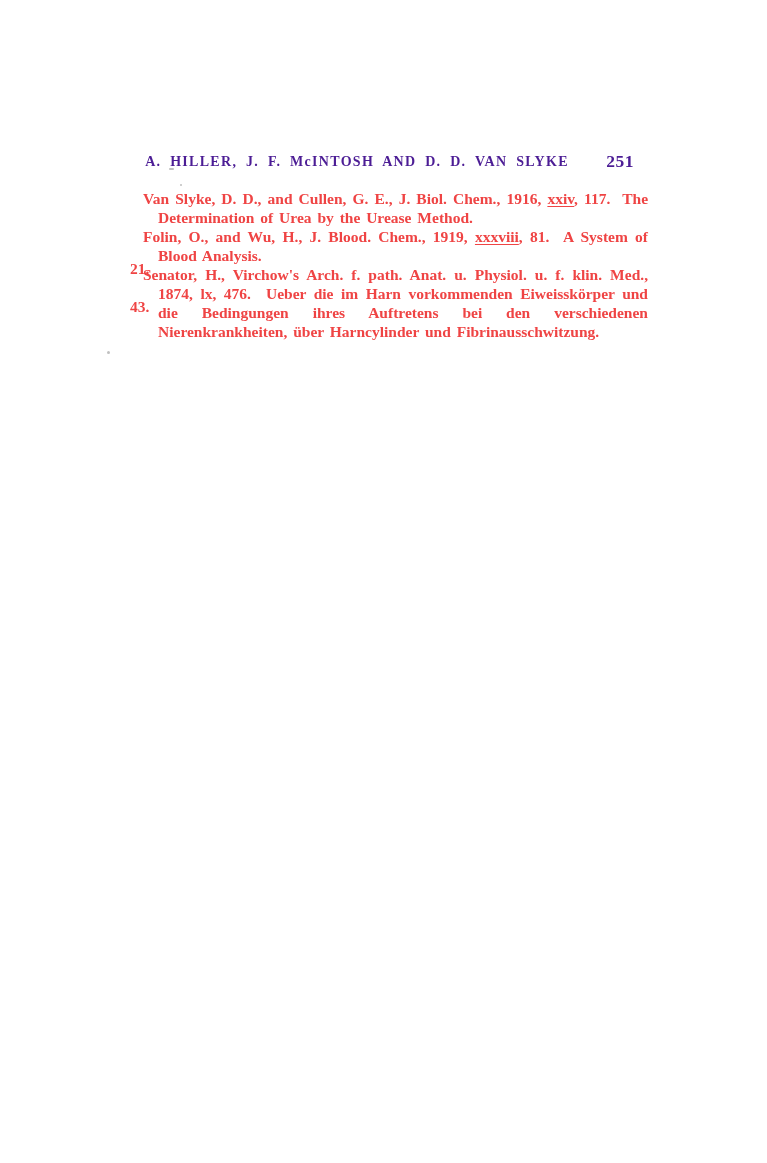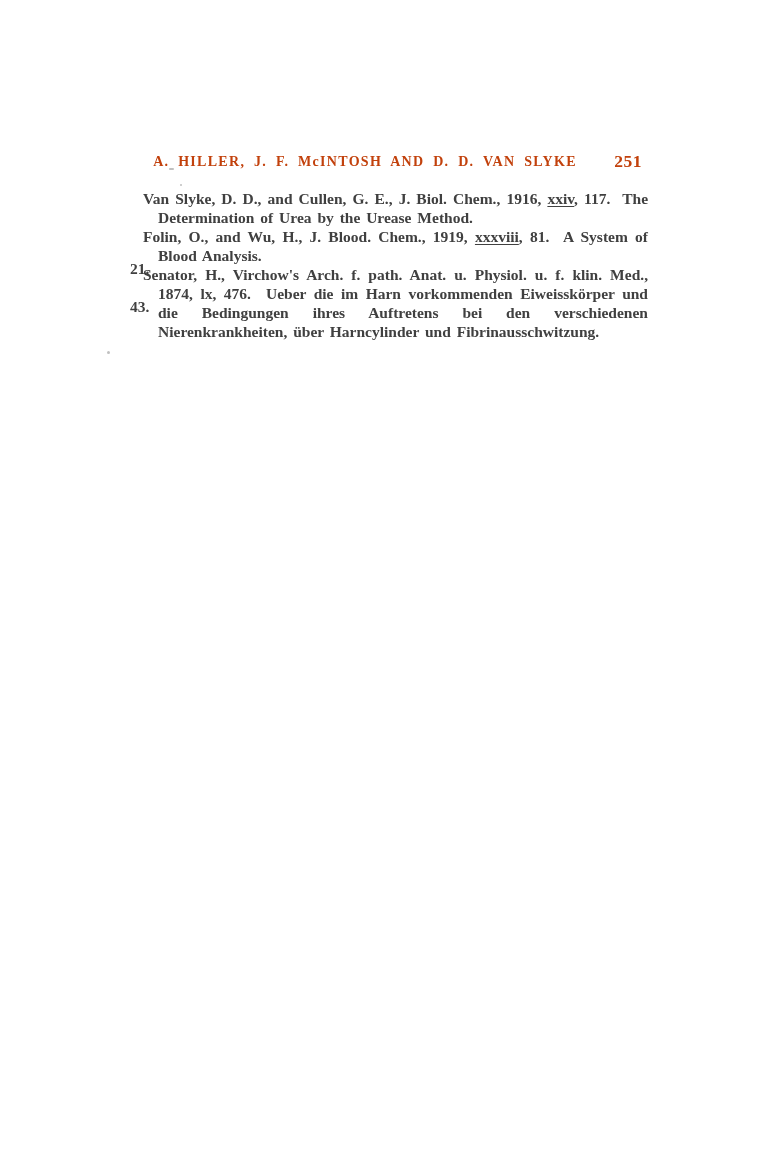--- a/index.html
+++ b/index.html
@@ -15,24 +15,24 @@
     font-family: "Liberation Serif", serif;
   }
   .page {
     position: absolute;
     inset: 0;
     background: #ffffff;
   }
   .running-head {
     position: absolute;
     top: 154px;
-    left: 118px;
+    left: 110px;
     width: 530px;
     height: 20px;
-    color: #c2410c;
+    color: #4c1d95;
   }
   .authors {
     position: absolute;
     left: 0;
     width: 494px;
     text-align: center;
     font-size: 14px;
     font-weight: 700;
     letter-spacing: 1.3px;
     word-spacing: 4px;
@@ -91,21 +91,21 @@
 </head>
 <body style="background: rgb(255, 255, 255);">
 
 <div class="page">
 
   <div class="running-head">
     <span class="authors">A. HILLER, J. F. McINTOSH AND D. D. VAN SLYKE</span>
     <span class="pageno">251</span>
   </div>
 
-  <div class="refs" style="color: #404040;">
+  <div class="refs" style="color: #ef4444;">
       <div class="ref"><span>Van Slyke, D. D., and Cullen, G. E., J. Biol. Chem., 1916, </span><span class="u">xxiv</span><span>, 117.&nbsp; The Determination of Urea by the Urease Method.</span></div>
       <div class="ref"><span class="ref-num">21.</span><span>Folin, O., and Wu, H., J. Blood. Chem., 1919, </span><span class="u">xxxviii</span><span>, 81.&nbsp; A System of Blood Analysis.</span></div>
       <div class="ref"><span class="ref-num">43.</span><span>Senator, H., Virchow's Arch. f. path. Anat. u. Physiol. u. f. klin. Med., 1874, lx, 476.&nbsp; Ueber die im Harn vorkommenden Eiweisskörper und die Bed­ingungen ihres Auftretens bei den verschiedenen Nierenkrankheiten, über Harncylinder und Fibrinausschwitzung.</span></div>
     </div>
 
   <div class="speck speck-1"></div>
   <div class="speck speck-2"></div>
   <div class="speck speck-3"></div>
 
 </div>

